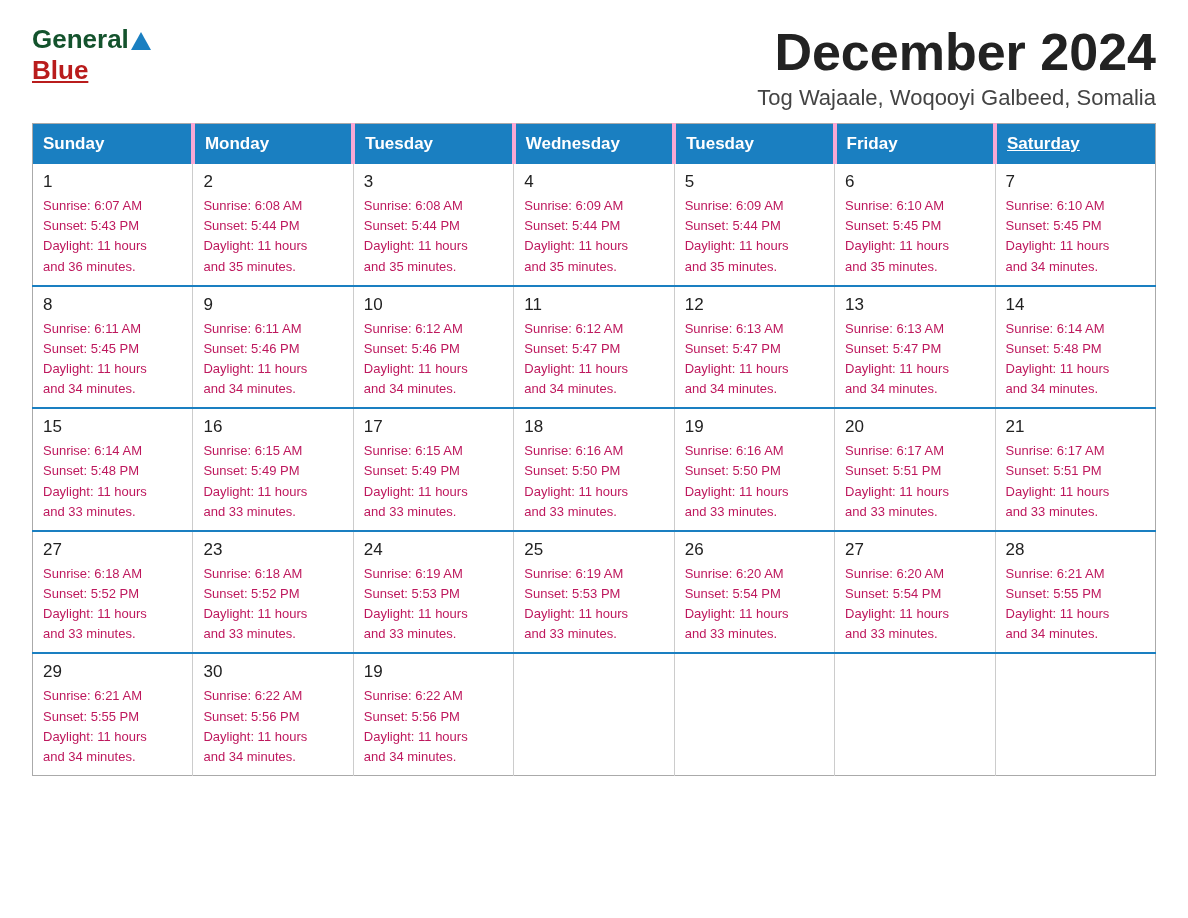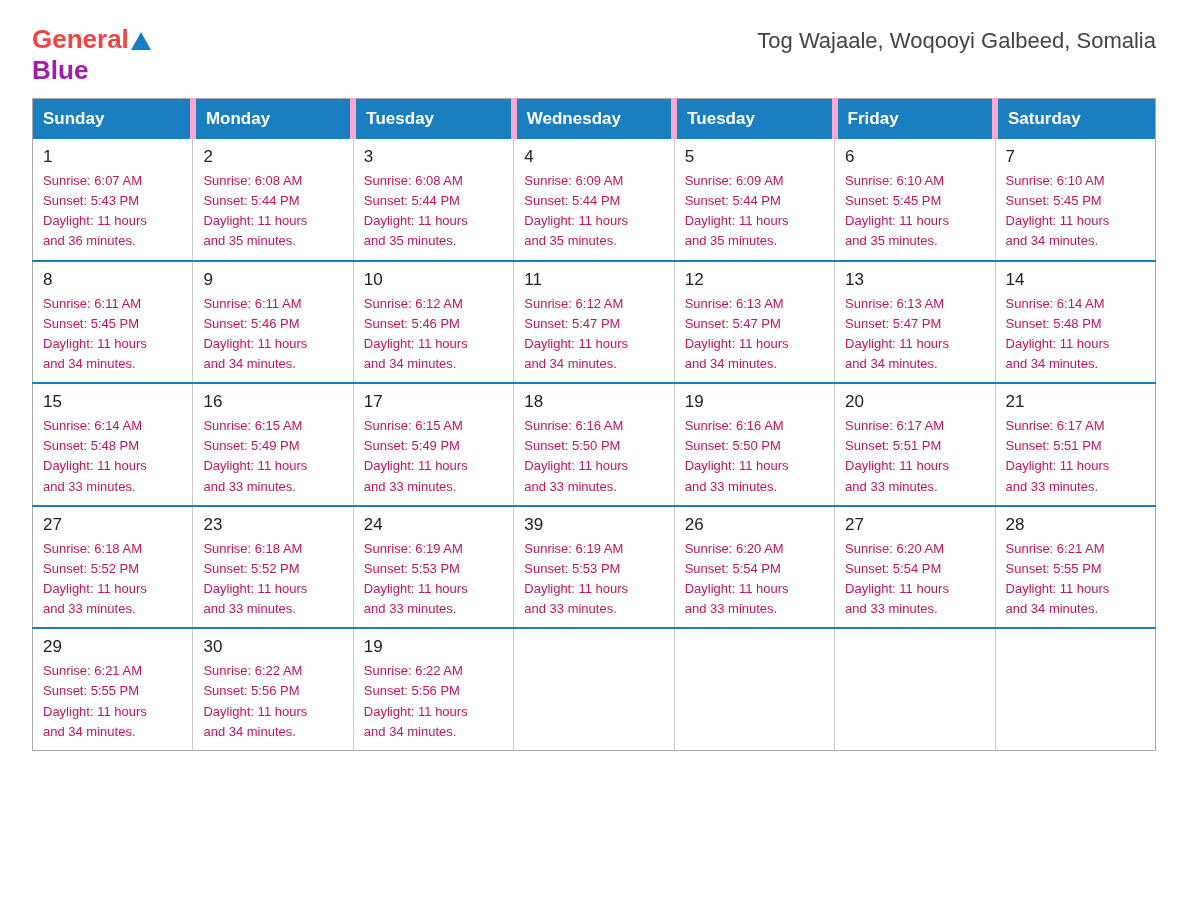--- a/index.html
+++ b/index.html
@@ -22,38 +22,39 @@
       align-items: flex-start;
     }
     .logo-text {
       display: flex;
       align-items: center;
       gap: 0;
     }
     .logo-general {
       font-size: 26px;
       font-weight: bold;
-      color: #ef4444;
+      color: #14532d;
       font-family: Arial, sans-serif;
     }
     .logo-triangle {
       width: 0;
       height: 0;
       border-left: 10px solid transparent;
       border-right: 10px solid transparent;
       border-bottom: 18px solid #1a7fc1;
       display: inline-block;
       margin-left: 2px;
       margin-bottom: -2px;
     }
     .logo-blue {
       font-size: 26px;
       font-weight: bold;
-      color: #a21caf;
+      color: #b91c1c;
       font-family: Arial, sans-serif;
+      text-decoration: underline;
     }
     .title-section {
       text-align: right;
     }
     .month-title {
       font-size: 52px;
       font-weight: bold;
       color: #222;
       line-height: 1.1;
     }
@@ -69,24 +70,25 @@
       border-collapse: collapse;
       border: 1px solid #aaa;
     }
     .calendar-table thead tr th {
       background: #1a7fc1;
       color: #fff;
       font-size: 17px;
       font-weight: bold;
       padding: 10px 10px;
       text-align: left;
-      border-right: 6px solid #f9a8d4;
+      border-right: 4px solid #f9a8d4;
     }
     .calendar-table thead tr th:last-child {
       border-right: none;
+      text-decoration: underline;
     }
     .calendar-table tbody tr td {
       vertical-align: top;
       padding: 8px 10px;
       border-right: 1px solid #ccc;
       border-bottom: 2px solid #1a7fc1;
       font-size: 13px;
       color: #222;
       width: 14.28%;
       min-height: 90px;
@@ -119,20 +121,21 @@
 
 <div class="header">
   <div class="logo">
     <div class="logo-text">
       <span class="logo-general">General</span>
       <span class="logo-triangle"></span>
     </div>
     <span class="logo-blue">Blue</span>
   </div>
   <div class="title-section">
+    <div class="month-title">December 2024</div>
     <div class="location-title">Tog Wajaale, Woqooyi Galbeed, Somalia</div>
   </div>
 </div>
 
 <table class="calendar-table">
   <thead>
     <tr>
     <th>Sunday</th>
         <th>Monday</th>
         <th>Tuesday</th>
@@ -240,21 +243,21 @@
         </td>
         <td>
           <span class="day-number">23</span>
           <div class="day-info">Sunrise: 6:18 AM<br>Sunset: 5:52 PM<br>Daylight: 11 hours<br>and 33 minutes.</div>
         </td>
         <td>
           <span class="day-number">24</span>
           <div class="day-info">Sunrise: 6:19 AM<br>Sunset: 5:53 PM<br>Daylight: 11 hours<br>and 33 minutes.</div>
         </td>
         <td>
-          <span class="day-number">39</span>
+          <span class="day-number">25</span>
           <div class="day-info">Sunrise: 6:19 AM<br>Sunset: 5:53 PM<br>Daylight: 11 hours<br>and 33 minutes.</div>
         </td>
         <td>
           <span class="day-number">26</span>
           <div class="day-info">Sunrise: 6:20 AM<br>Sunset: 5:54 PM<br>Daylight: 11 hours<br>and 33 minutes.</div>
         </td>
         <td>
           <span class="day-number">27</span>
           <div class="day-info">Sunrise: 6:20 AM<br>Sunset: 5:54 PM<br>Daylight: 11 hours<br>and 33 minutes.</div>
         </td>

